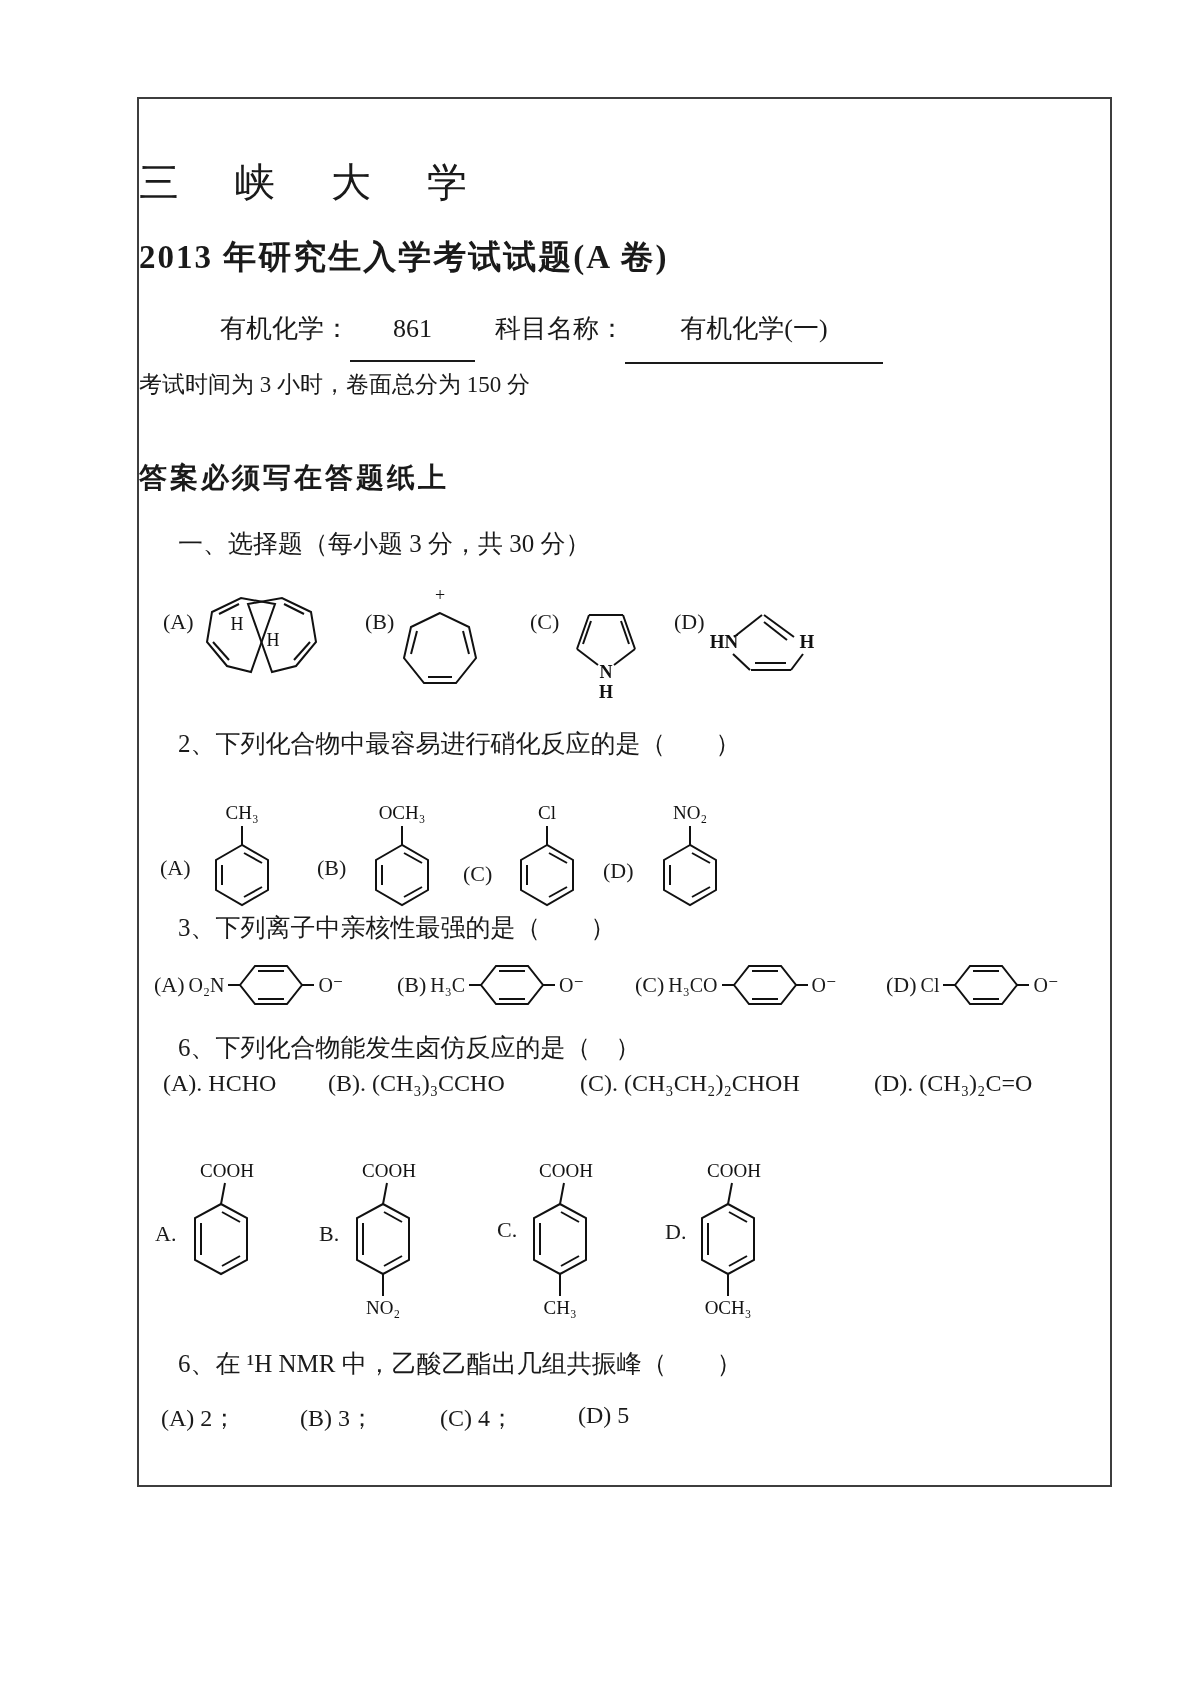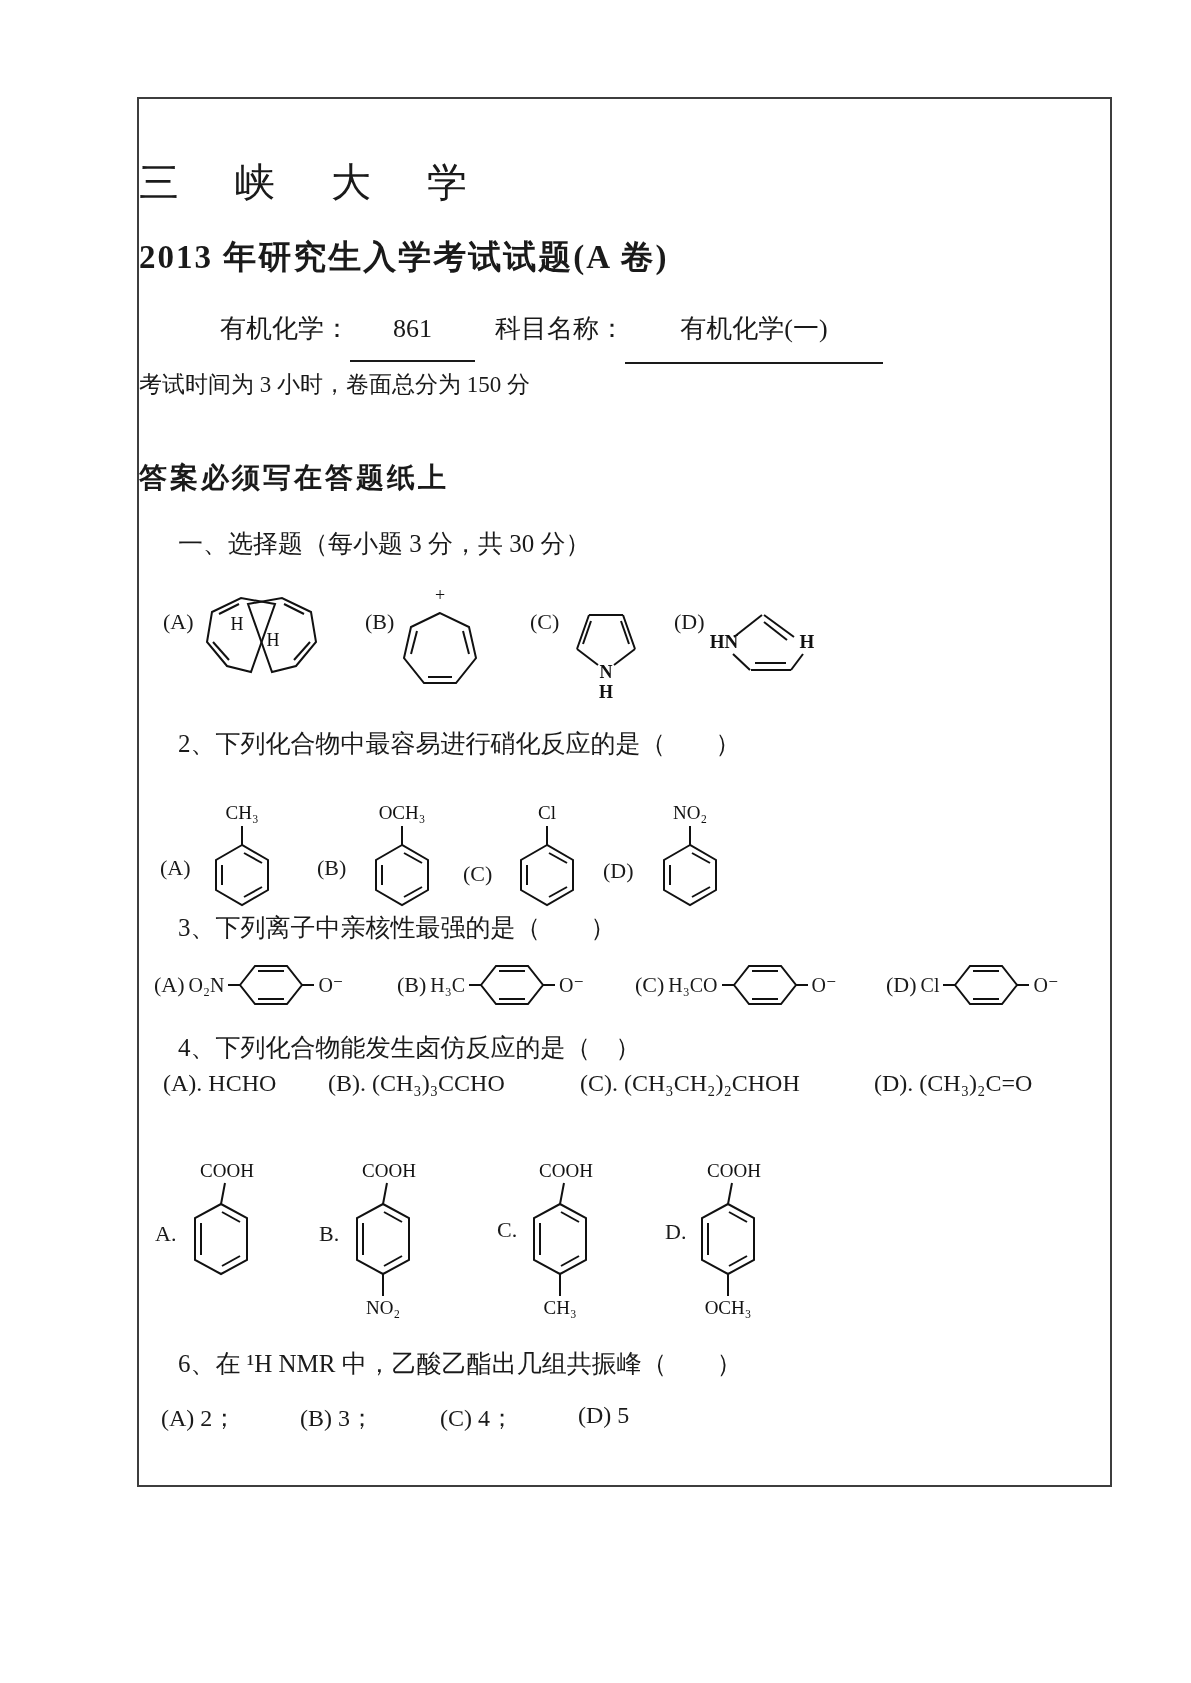--- a/index.html
+++ b/index.html
@@ -205,21 +205,21 @@
           <line x1="0" y1="24" x2="12" y2="24"></line>
           <polygon points="12,24 27,5 59,5 74,24 59,43 27,43"></polygon>
           <line x1="30" y1="10" x2="56" y2="10"></line>
           <line x1="30" y1="38" x2="56" y2="38"></line>
           <line x1="74" y1="24" x2="86" y2="24"></line>
         </g>
     </svg>
     <span>O⁻</span>
   </div>
 
-  <div class="qtext" style="top:932px;">4、下列化合物能发生卤仿反应的是（　）</div>
+  <div class="qtext" style="top:932px;">6、下列化合物能发生卤仿反应的是（　）</div>
   <span class="opt" style="left:24px;top:971px;">(A). HCHO</span>
   <span class="opt" style="left:189px;top:971px;">(B). (CH₃)₃CCHO</span>
   <span class="opt" style="left:441px;top:971px;">(C). (CH₃CH₂)₂CHOH</span>
   <span class="opt" style="left:735px;top:971px;">(D). (CH₃)₂C=O</span>
 
 
   <span class="lab" style="left:16px;top:1122px;">A.</span>
   <svg style="left:22px;top:1060px;" width="120" height="160" viewBox="0 0 120 160">
     <text x="66" y="18" text-anchor="middle" class="f19">COOH</text>
     <g class="b">

